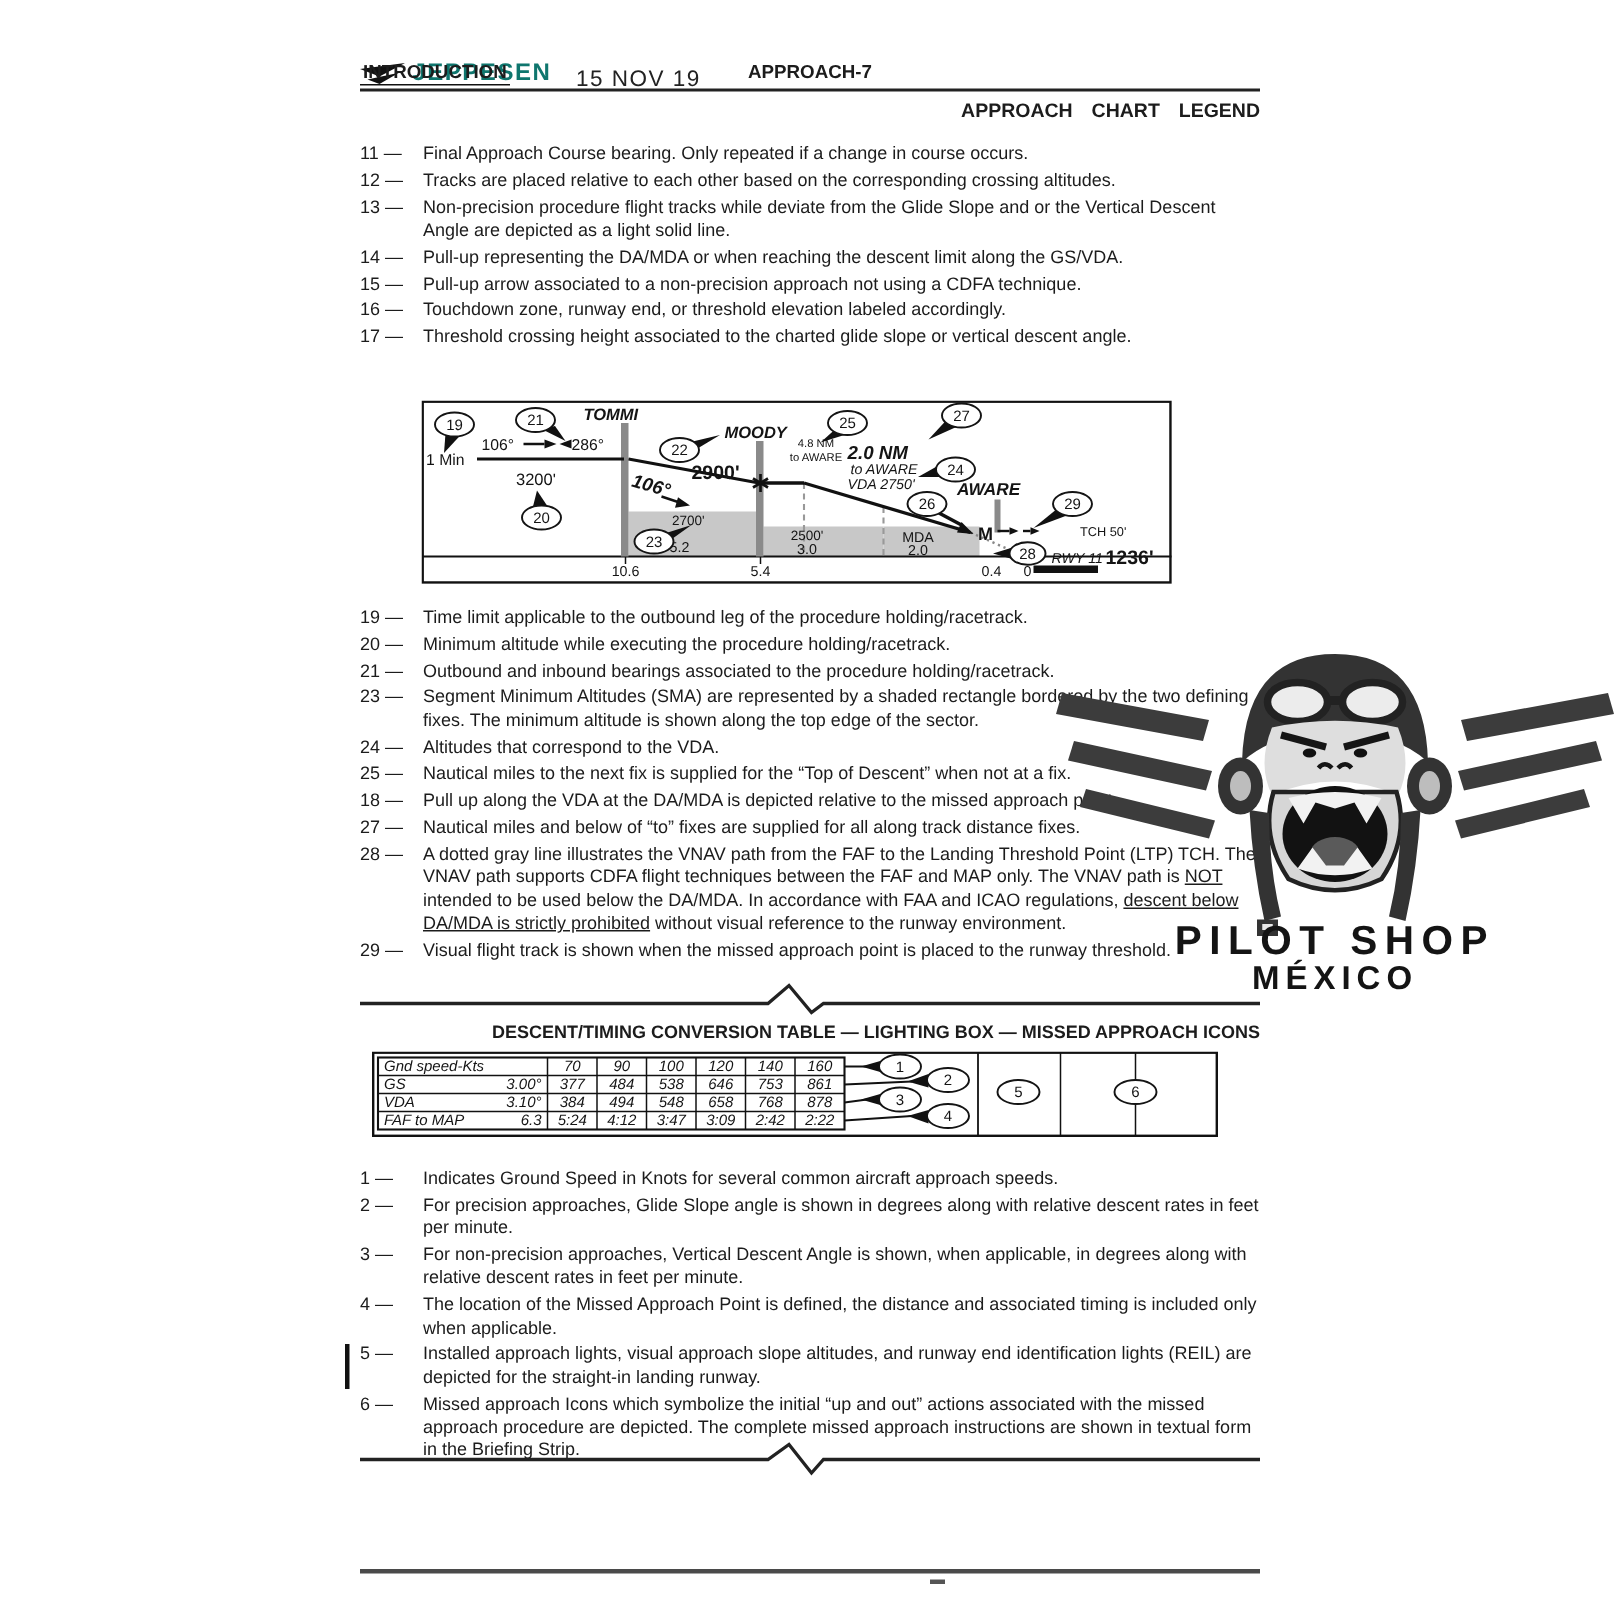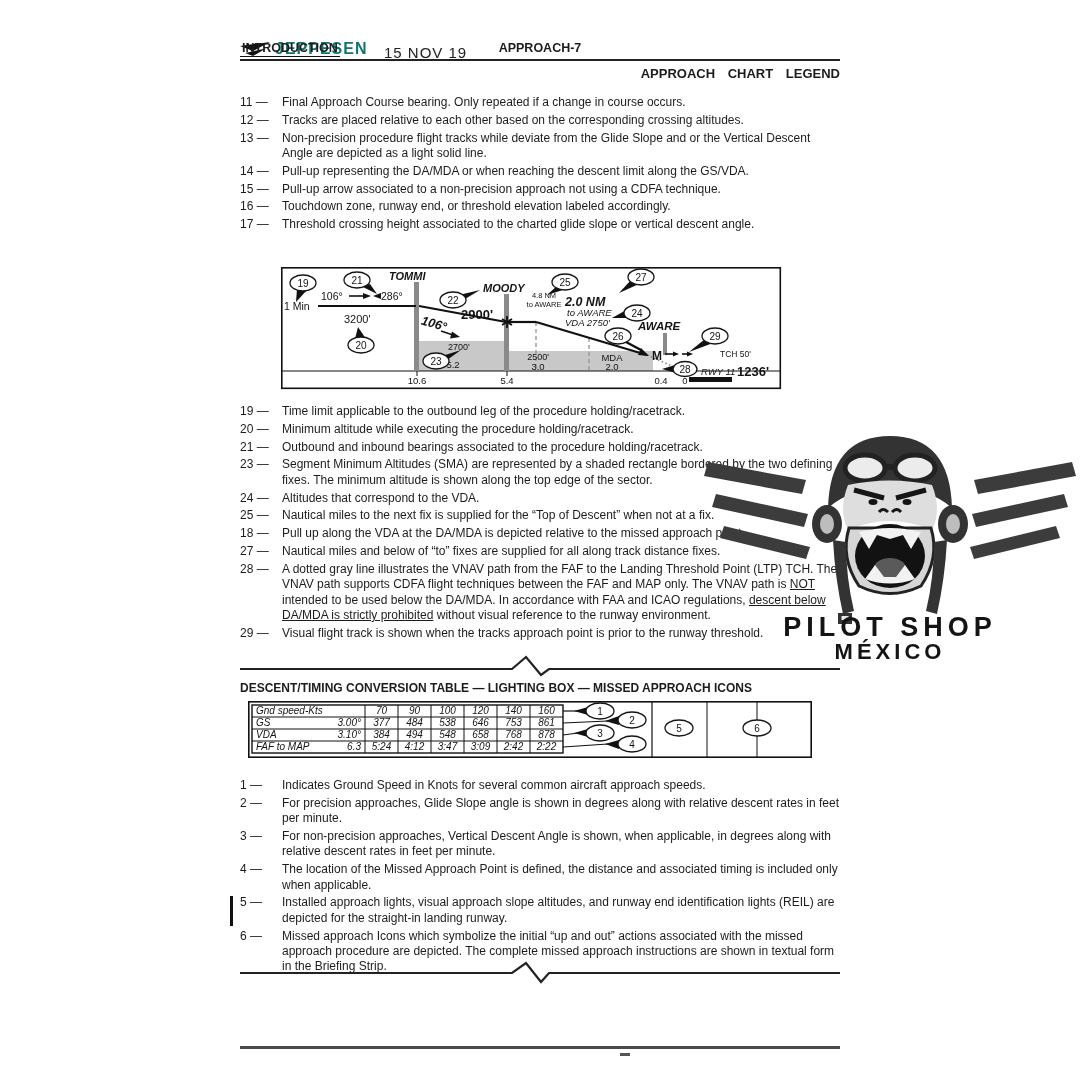--- a/index.html
+++ b/index.html
@@ -249,21 +249,21 @@
   <div class="li">
       <span class="num">27 —</span>
       <span class="txt">Nautical miles and below of “to” fixes are supplied for all along track distance fixes.</span>
     </div>
   <div class="li">
       <span class="num">28 —</span>
       <span class="txt"><span>A dotted gray line illustrates the VNAV path from the FAF to the Landing Threshold Point (LTP) TCH. The VNAV path supports CDFA flight techniques between the FAF and MAP only. The VNAV path is </span><span class="uline">NOT</span><span> intended to be used below the DA/MDA. In accordance with FAA and ICAO regulations, </span><span class="uline">descent below DA/MDA is strictly prohibited</span><span> without visual reference to the runway environment.</span></span>
     </div>
   <div class="li">
       <span class="num">29 —</span>
-      <span class="txt">Visual flight track is shown when the tracks approach point is prior to the runway threshold.</span>
+      <span class="txt">Visual flight track is shown when the missed approach point is placed to the runway threshold.</span>
     </div>
 </div>
 
 <svg class="abs wm" style="left:700px;top:428px;" width="380" height="232" viewBox="0 0 380 232">
 
   <g fill="#3c3c3c">
     <polygon points="8,34 106,52 102,66 4,48"></polygon>
     <polygon points="16,66 108,86 104,99 12,79"></polygon>
     <polygon points="24,98 110,119 106,131 20,110"></polygon>
   </g>
@@ -299,21 +299,21 @@
     <rect x="-48.5" y="188" width="7" height="4" fill="#e8e8e8"></rect>
   </g>
   <text x="190" y="208" text-anchor="middle" font-size="27" font-weight="bold" letter-spacing="5" fill="#252525">PILOT SHOP</text>
   <text x="190" y="231" text-anchor="middle" font-size="22" font-weight="bold" letter-spacing="4" fill="#252525">MÉXICO</text>
 </svg>
 
 <svg class="abs" style="left:240px;top:652px;" width="600" height="32" viewBox="0 0 600 32">
   <polyline points="0,17 272,17 286,5 301,23 309,17 600,17" fill="none" stroke="#222" stroke-width="2.2"></polyline>
 </svg>
 
-<div class="abs" style="left:240px;top:681px;width:600px;text-align:left;font-size:12px;font-weight:bold;">DESCENT/TIMING CONVERSION TABLE — LIGHTING BOX — MISSED APPROACH ICONS</div>
+<div class="abs" style="left:240px;top:681px;width:600px;text-align:right;font-size:12px;font-weight:bold;">DESCENT/TIMING CONVERSION TABLE — LIGHTING BOX — MISSED APPROACH ICONS</div>
 
 <svg class="abs" style="left:248px;top:701px;" width="564" height="57" viewBox="0 0 564 57">
   <rect x="0.8" y="0.8" width="562.4" height="55.4" fill="none" stroke="#111" stroke-width="1.6"></rect>
 
   <g>
     <rect x="4" y="4" width="311" height="48" fill="none" stroke="#111" stroke-width="1.4"></rect>
     <line x1="4" y1="16" x2="315" y2="16" stroke="#111" stroke-width="1"></line>
     <line x1="4" y1="28" x2="315" y2="28" stroke="#111" stroke-width="1"></line>
     <line x1="4" y1="40" x2="315" y2="40" stroke="#111" stroke-width="1"></line>
     <line x1="117" y1="4" x2="117" y2="52" stroke="#111" stroke-width="1"></line>

